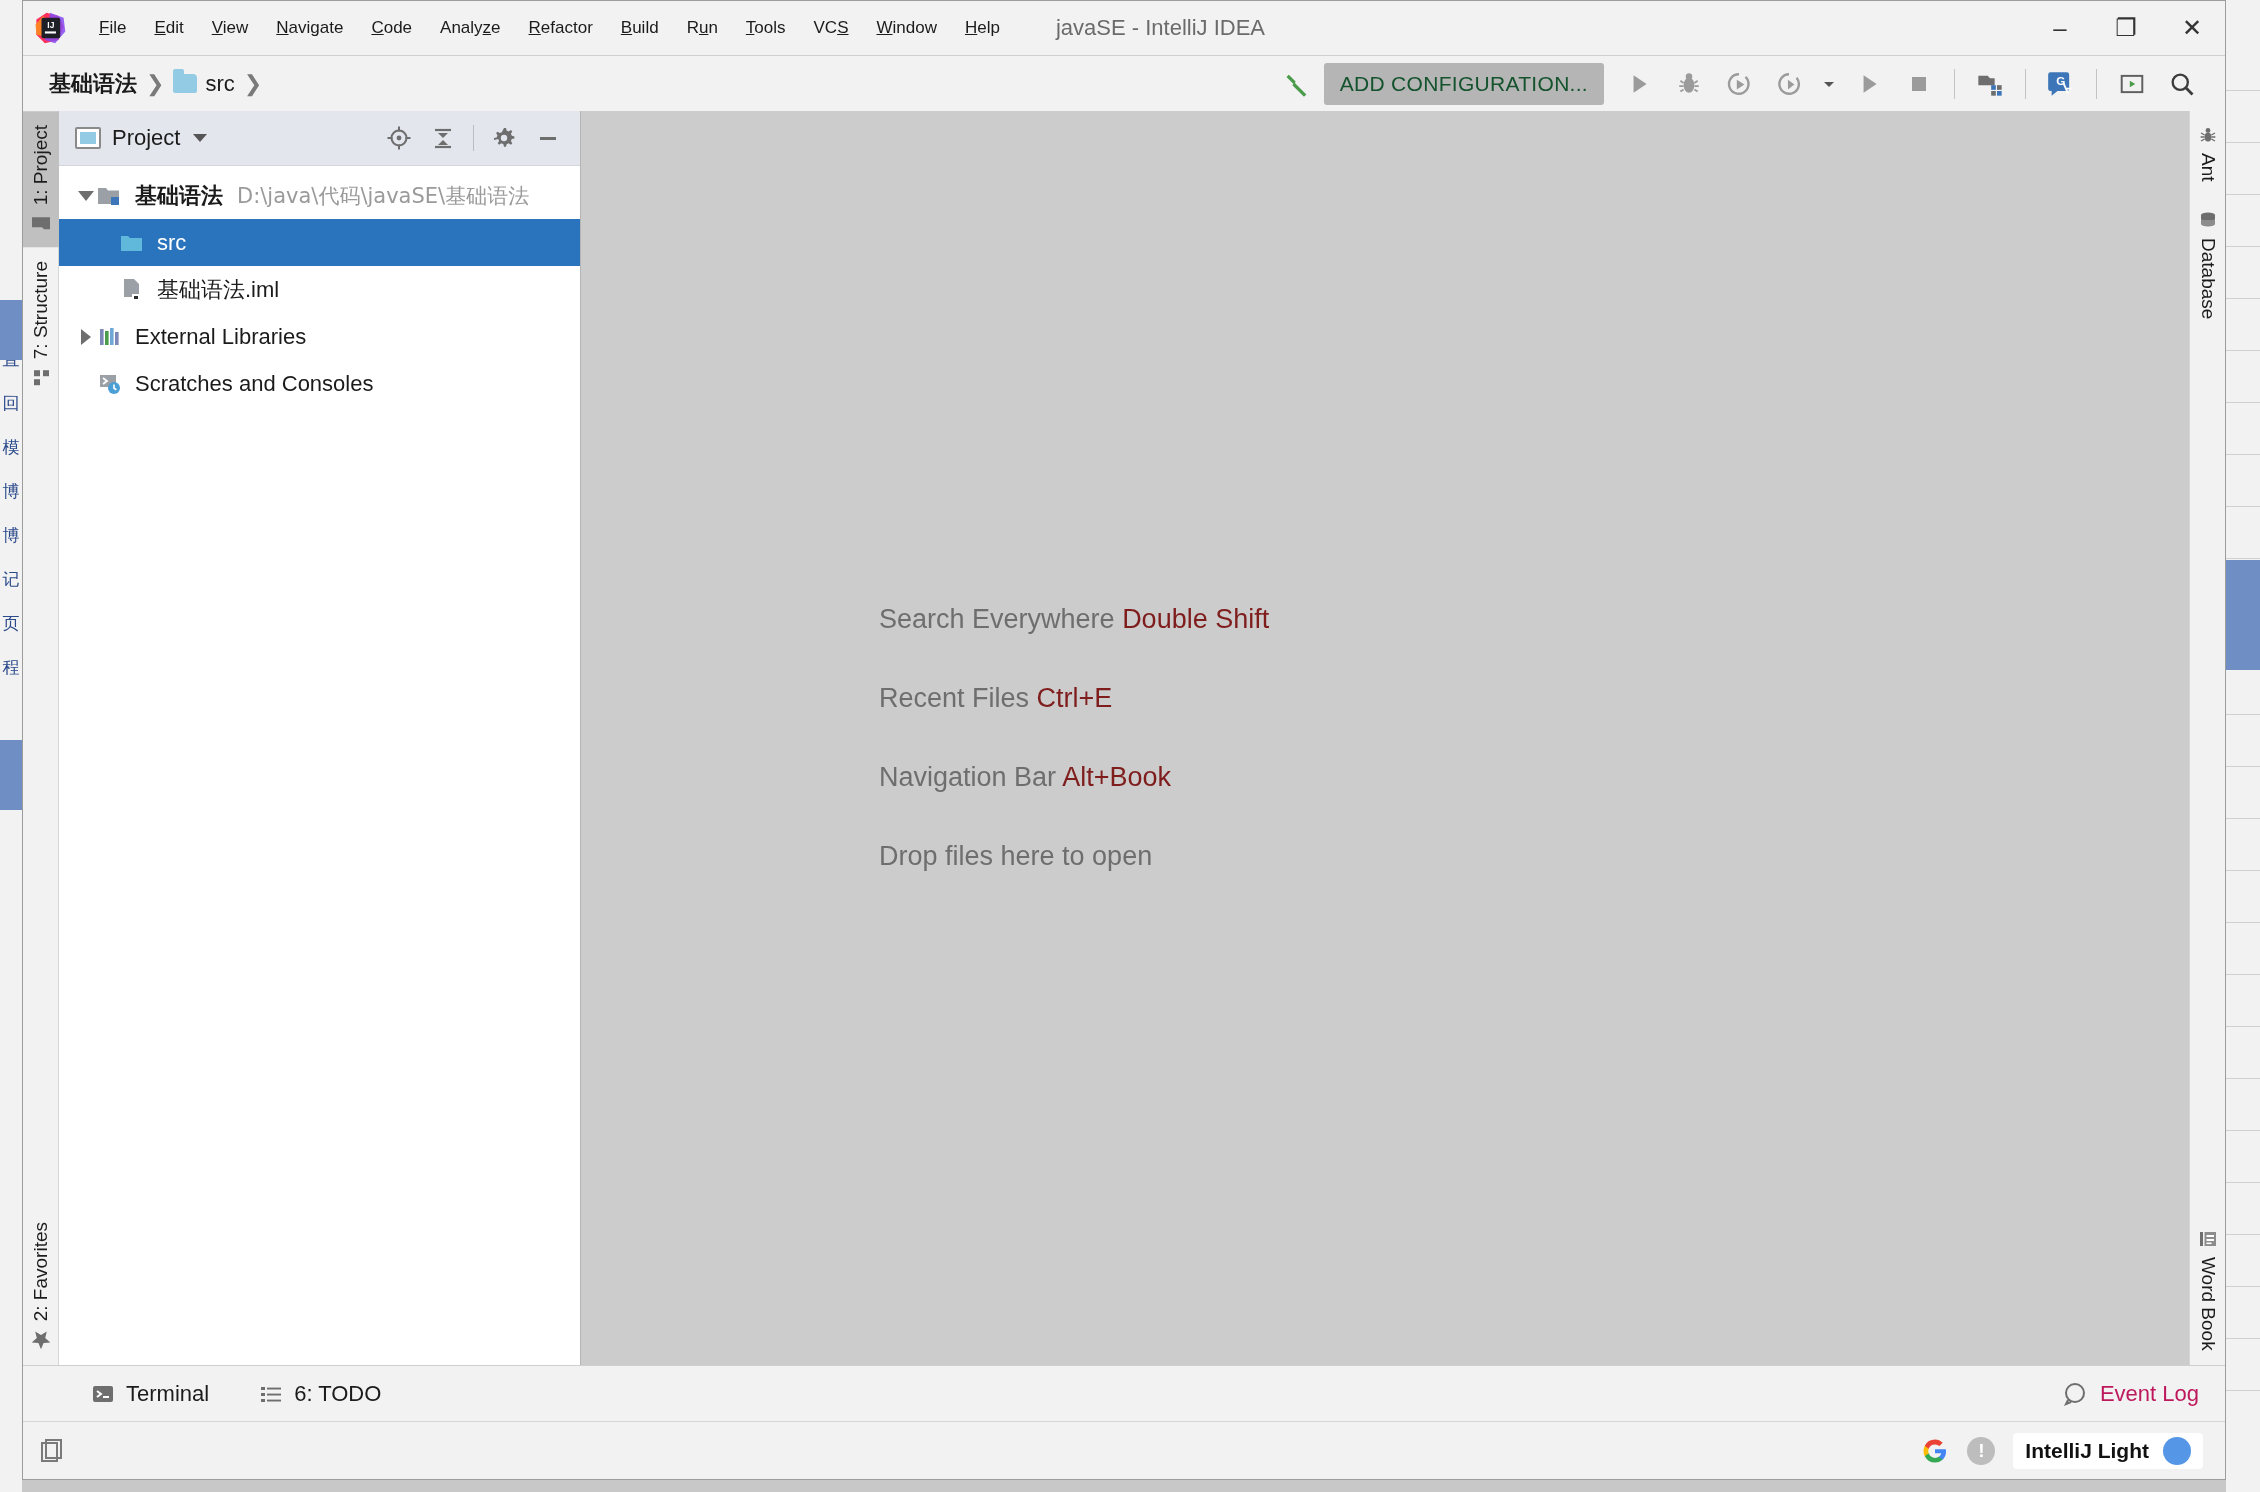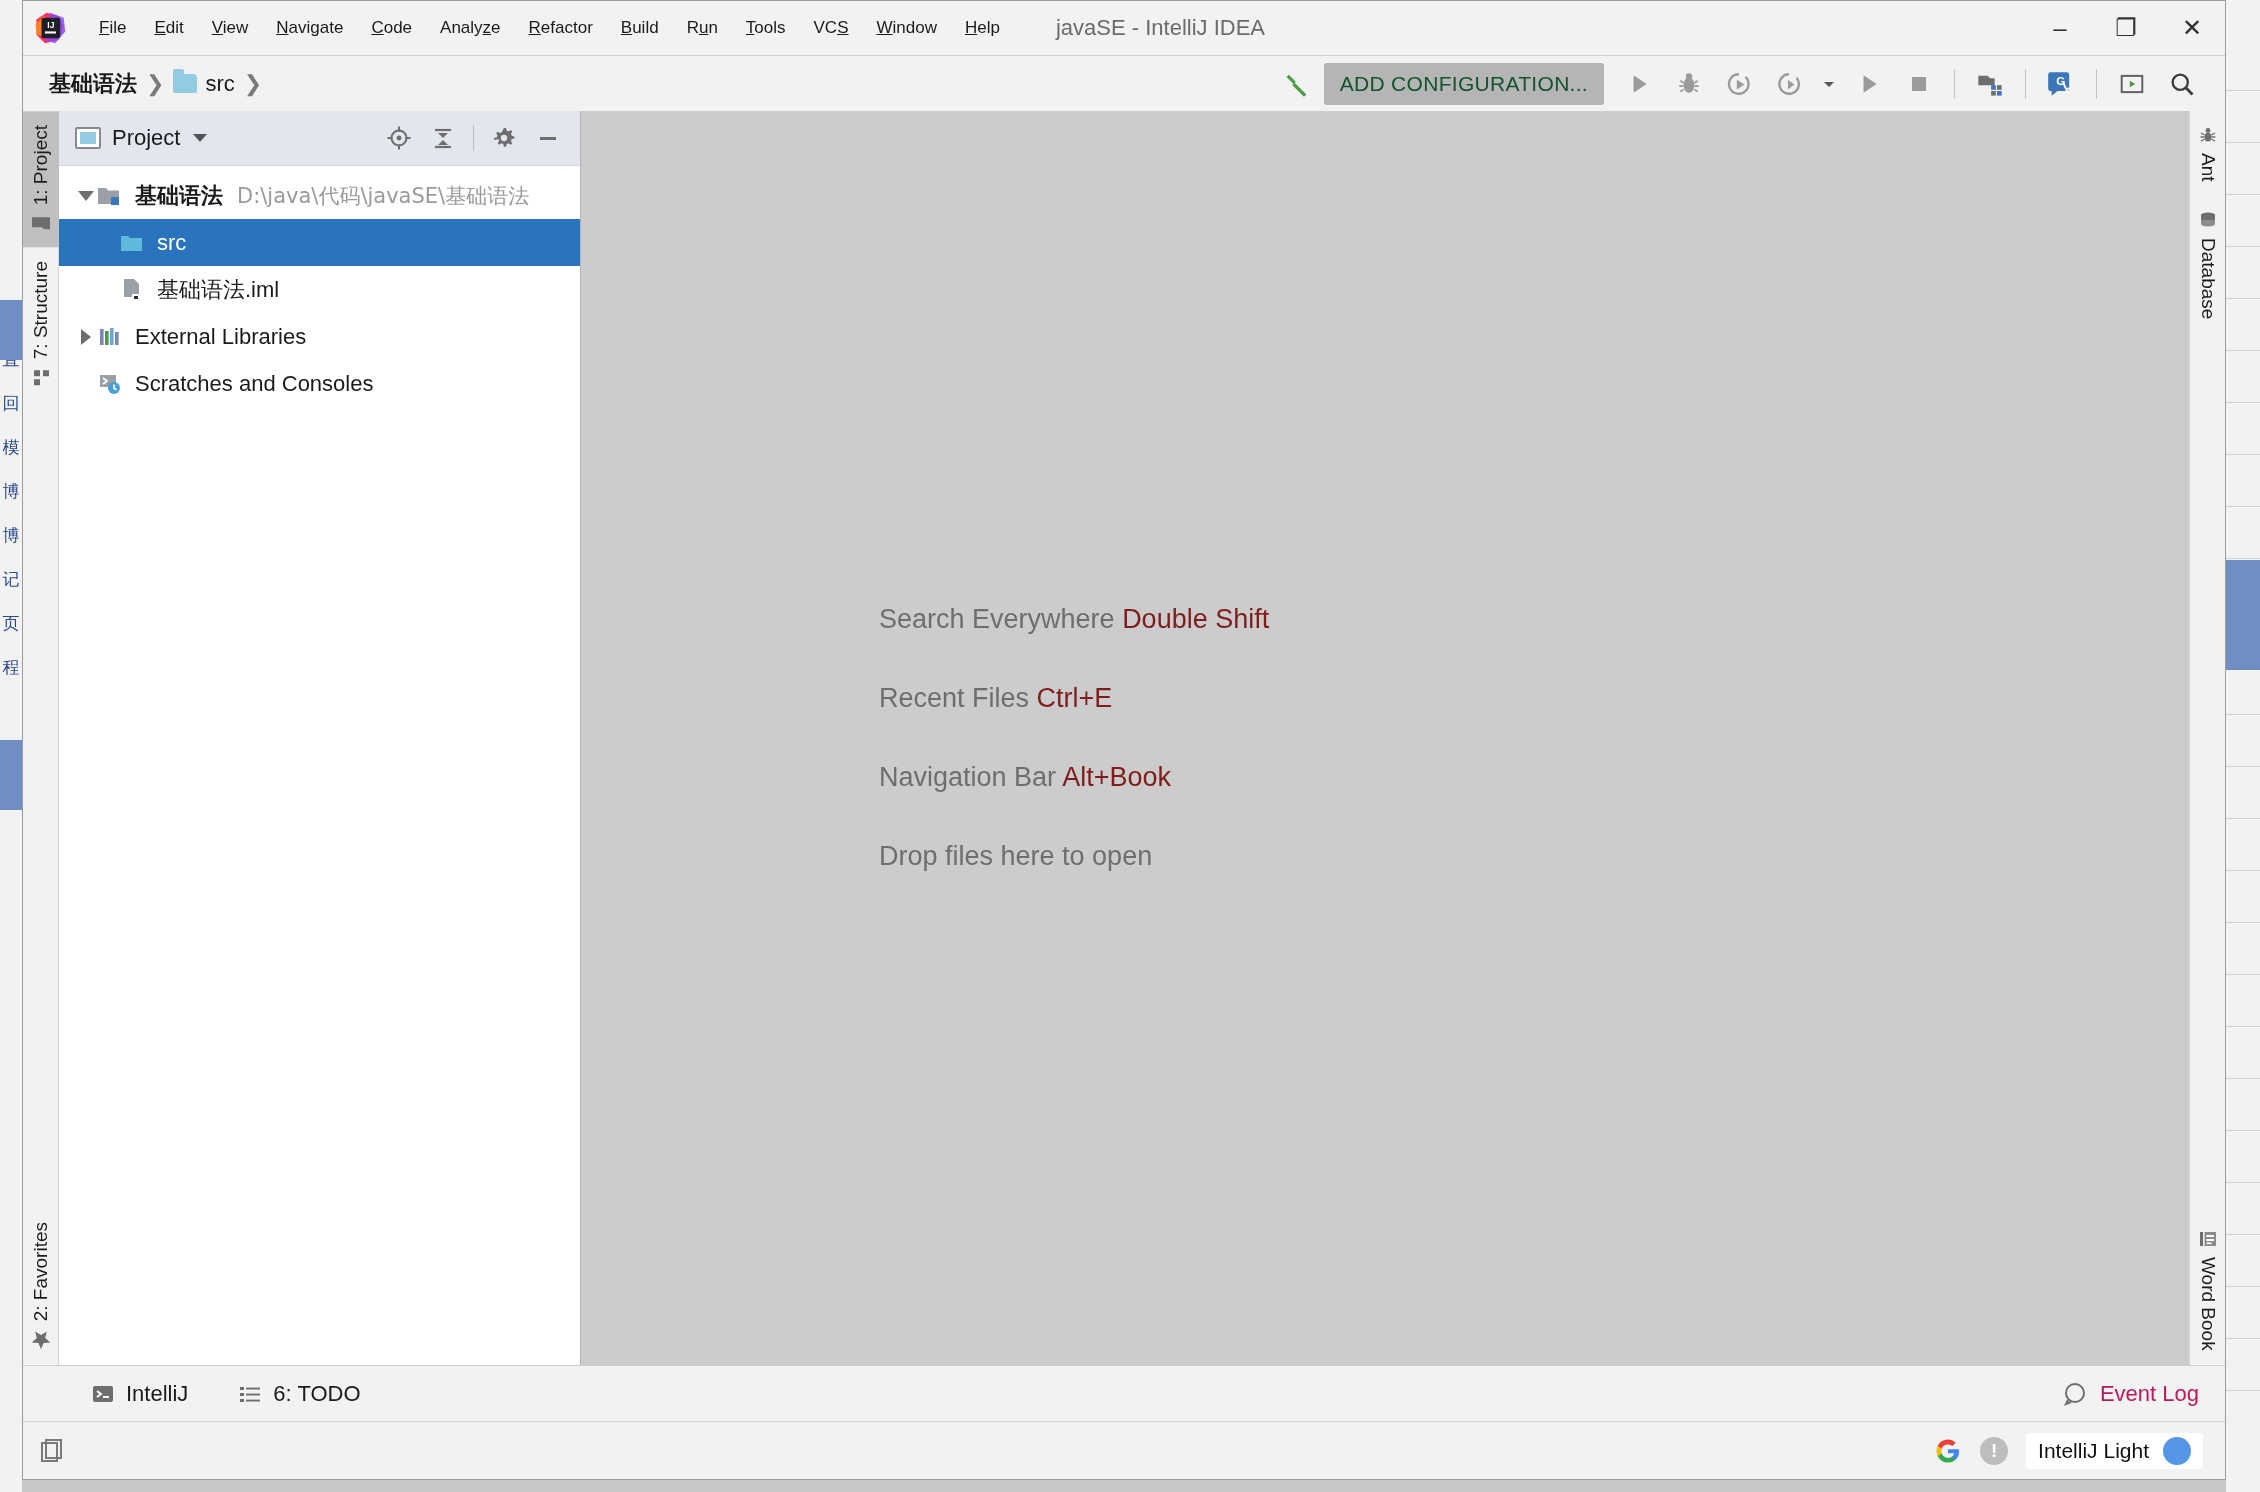--- a/index.html
+++ b/index.html
@@ -172,21 +172,21 @@
   
   #statusbar {
     height: 58px; flex:none; background:#f2f2f2;
     border-top:1px solid #d6d6d6;
     display:flex; align-items:center; padding: 0 22px 0 14px;
     position: relative;
   }
   #sb-right { margin-left:auto; display:flex; align-items:center; gap:18px; }
   #theme-chip {
     background:#fff; border-radius:4px; padding:4px 12px;
-    font-size:21px; font-weight:normal; color:#111; display:flex; align-items:center; gap:14px;
+    font-size:21px; font-weight:bold; color:#111; display:flex; align-items:center; gap:14px;
   }
   .dot-blue { width:28px;height:28px;border-radius:50%;background:#5596e6; flex:none;}
   .warn-circle{width:28px;height:28px;border-radius:50%;background:#bdbdbd;color:#fff;display:flex;align-items:center;justify-content:center;font-size:19px;font-weight:bold;}
   .sb-icon{display:flex;align-items:center;cursor:default;}
 
   
   svg { display:block; }
 </style>
 </head>
 <body>
@@ -560,21 +560,21 @@
 
   <div id="bottom-stripe">
     <div class="btab">
       <span>
         <svg width="24" height="24" viewBox="0 0 24 24">
             <rect x="2" y="4" width="20" height="16" rx="2" fill="#6e6e6e"></rect>
             <path d="M6 9 L10 12 L6 15" stroke="#fff" stroke-width="2" fill="none"></path>
             <rect x="12" y="14" width="6" height="2" fill="#fff"></rect>
           </svg>
       </span>
-      <span>IntelliJ</span>
+      <span>Terminal</span>
     </div>
     <div class="btab">
       <span>
         <svg width="24" height="24" viewBox="0 0 24 24">
             <rect x="2" y="5" width="4" height="3" fill="#6e6e6e"></rect>
             <rect x="8" y="5.6" width="14" height="1.9" fill="#6e6e6e"></rect>
             <rect x="2" y="11" width="4" height="3" fill="#6e6e6e"></rect>
             <rect x="8" y="11.6" width="14" height="1.9" fill="#6e6e6e"></rect>
             <rect x="2" y="17" width="4" height="3" fill="#6e6e6e"></rect>
             <rect x="8" y="17.6" width="14" height="1.9" fill="#6e6e6e"></rect>

